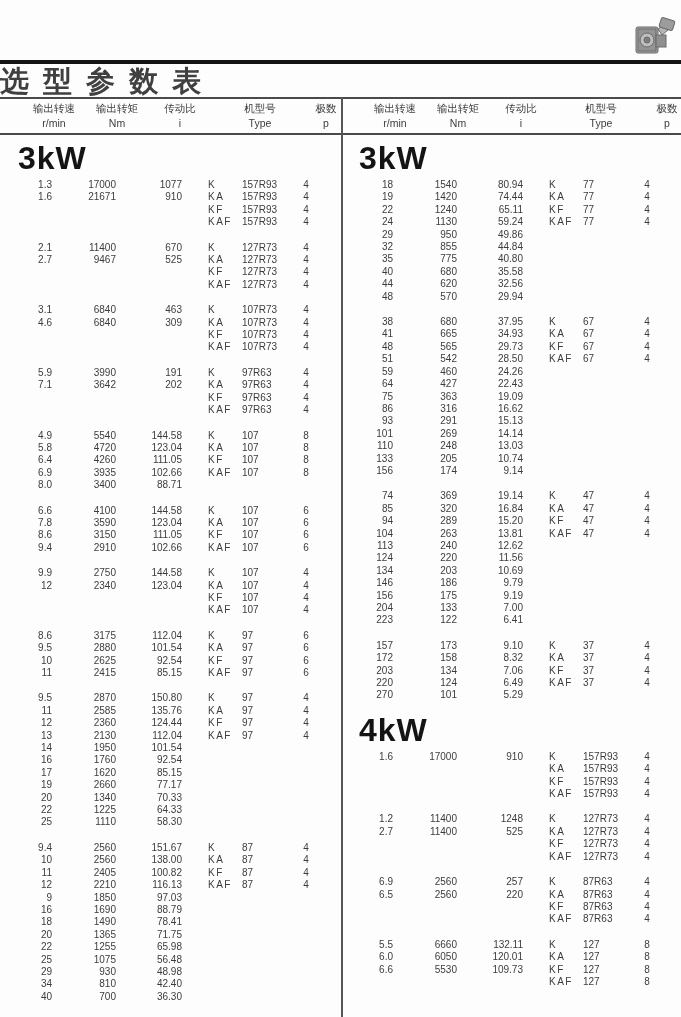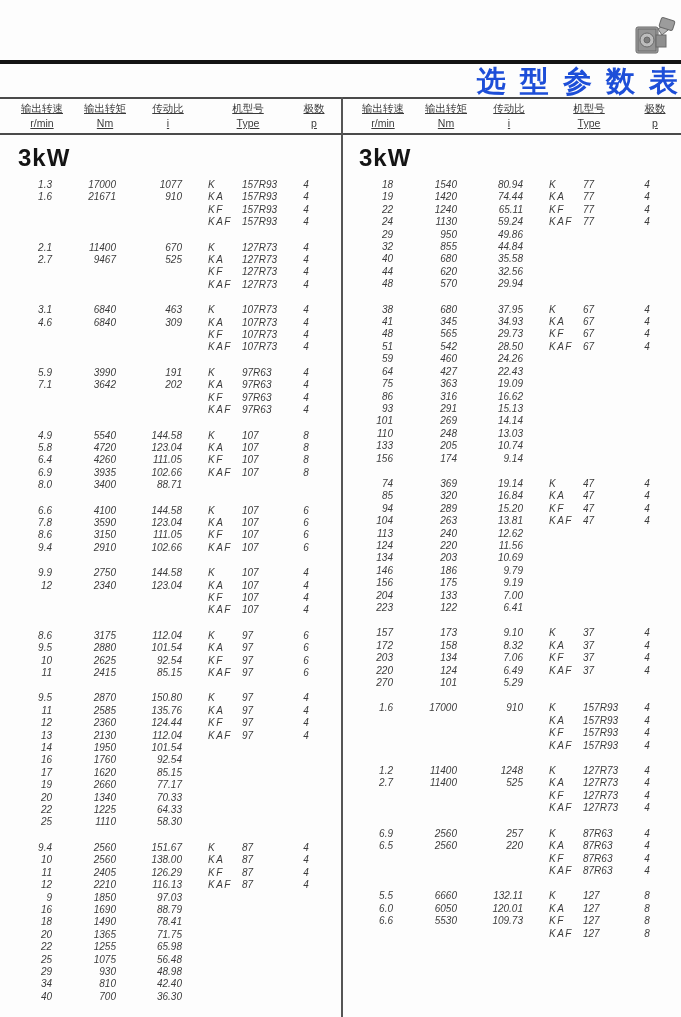--- a/index.html
+++ b/index.html
@@ -3,45 +3,45 @@
 <meta charset="utf-8">
 <style>
   html,body { margin:0; padding:0; }
   body {
     width:681px; height:1017px; position:relative; overflow:hidden;
     background:#fdfdfd; color:#3a3a3a;
     font-family:"Liberation Sans", sans-serif;
   }
   .rule-thick { position:absolute; left:0; top:60px; width:681px; height:4px; background:#141414; }
   .page-title {
-    position:absolute; top:65px; left:0; width:681px; text-align:right;
-    font-size:29px; font-weight:bold; color:#1d4ed8; letter-spacing:3px; line-height:32px;
+    position:absolute; top:65px; left:0; width:681px; text-align:left;
+    font-size:29px; font-weight:bold; color:#404040; letter-spacing:3px; line-height:32px;
   }
   .rule-thin-a { position:absolute; left:0; top:97px; width:681px; height:2px; background:#4a4a4a; }
   .rule-thin-b { position:absolute; left:0; top:133px; width:681px; height:2px; background:#4a4a4a; }
   .v-divider   { position:absolute; left:341px; top:97px; width:2px; height:920px; background:#555; }
 
   .header-group { position:absolute; top:101px; width:340px; }
   .hg-left  { left:0; }
   .hg-right { left:341px; }
   .header-grid {
-    display:grid; grid-template-columns:68px 58px 68px 92px 40px; padding-left:8px;text-decoration:underline;
+    display:grid; grid-template-columns:68px 58px 68px 92px 40px; padding-left:20px;
   }
   .h-cell { text-align:center; font-size:10.5px; line-height:15px; color:#3d3d3d; }
 
   .panel { position:absolute; top:138px; width:340px; }
   .panel-left  { left:0; }
   .panel-right { left:341px; }
   .section { }
   .power-heading {
-    font-size:24px; font-weight:bold; color:#141414; letter-spacing:1px;
+    font-size:32px; font-weight:bold; color:#141414; letter-spacing:1px;
     margin:5px 0 6px 18px; line-height:30px;
   }
   .section + .section .power-heading { margin-top:12px; }
-  .block { margin-bottom:13px;font-style:italic; }
+  .block { margin-bottom:13px; }
   .row {
     display:grid; grid-template-columns:44px 64px 66px 26px 80px 36px;
     padding-left:8px; font-size:10px; line-height:12.4px; color:#3c3c3c;
   }
   .c-speed, .c-torque, .c-ratio { text-align:right; }
   .c-type  { text-align:left; white-space:nowrap; }
   .t-prefix { display:inline-block; width:34px; letter-spacing:1.5px; }
   .c-poles { text-align:center; }
 
   .gearbox-logo { position:absolute; right:3px; top:11px; width:48px; height:50px; }
@@ -505,21 +505,21 @@
             <div class="c-speed">10</div>
             <div class="c-torque">2560</div>
             <div class="c-ratio">138.00</div>
             <div class="c-gap"></div>
             <div class="c-type"><span class="t-prefix">KA</span><span class="t-model">87</span></div>
             <div class="c-poles">4</div>
           </div>
           <div class="row">
             <div class="c-speed">11</div>
             <div class="c-torque">2405</div>
-            <div class="c-ratio">126.29</div>
+            <div class="c-ratio">100.82</div>
             <div class="c-gap"></div>
             <div class="c-type"><span class="t-prefix">KF</span><span class="t-model">87</span></div>
             <div class="c-poles">4</div>
           </div>
           <div class="row">
             <div class="c-speed">12</div>
             <div class="c-torque">2210</div>
             <div class="c-ratio">116.13</div>
             <div class="c-gap"></div>
             <div class="c-type"><span class="t-prefix">KAF</span><span class="t-model">87</span></div>
@@ -646,20 +646,28 @@
           </div>
           <div class="row">
             <div class="c-speed">32</div>
             <div class="c-torque">855</div>
             <div class="c-ratio">44.84</div>
             <div class="c-gap"></div>
             <div class="c-type"></div>
             <div class="c-poles"></div>
           </div>
           <div class="row">
+            <div class="c-speed">35</div>
+            <div class="c-torque">775</div>
+            <div class="c-ratio">40.80</div>
+            <div class="c-gap"></div>
+            <div class="c-type"></div>
+            <div class="c-poles"></div>
+          </div>
+          <div class="row">
             <div class="c-speed">40</div>
             <div class="c-torque">680</div>
             <div class="c-ratio">35.58</div>
             <div class="c-gap"></div>
             <div class="c-type"></div>
             <div class="c-poles"></div>
           </div>
           <div class="row">
             <div class="c-speed">44</div>
             <div class="c-torque">620</div>
@@ -681,21 +689,21 @@
           <div class="row">
             <div class="c-speed">38</div>
             <div class="c-torque">680</div>
             <div class="c-ratio">37.95</div>
             <div class="c-gap"></div>
             <div class="c-type"><span class="t-prefix">K</span><span class="t-model">67</span></div>
             <div class="c-poles">4</div>
           </div>
           <div class="row">
             <div class="c-speed">41</div>
-            <div class="c-torque">345</div>
+            <div class="c-torque">665</div>
             <div class="c-ratio">34.93</div>
             <div class="c-gap"></div>
             <div class="c-type"><span class="t-prefix">KA</span><span class="t-model">67</span></div>
             <div class="c-poles">4</div>
           </div>
           <div class="row">
             <div class="c-speed">48</div>
             <div class="c-torque">565</div>
             <div class="c-ratio">29.73</div>
             <div class="c-gap"></div>
@@ -910,20 +918,21 @@
             <div class="c-speed">270</div>
             <div class="c-torque">101</div>
             <div class="c-ratio">5.29</div>
             <div class="c-gap"></div>
             <div class="c-type"></div>
             <div class="c-poles"></div>
           </div>
         </div>
       </div>
       <div class="section">
+        <div class="power-heading">4kW</div>
         <div class="block">
           <div class="row">
             <div class="c-speed">1.6</div>
             <div class="c-torque">17000</div>
             <div class="c-ratio">910</div>
             <div class="c-gap"></div>
             <div class="c-type"><span class="t-prefix">K</span><span class="t-model">157R93</span></div>
             <div class="c-poles">4</div>
           </div>
           <div class="row">

